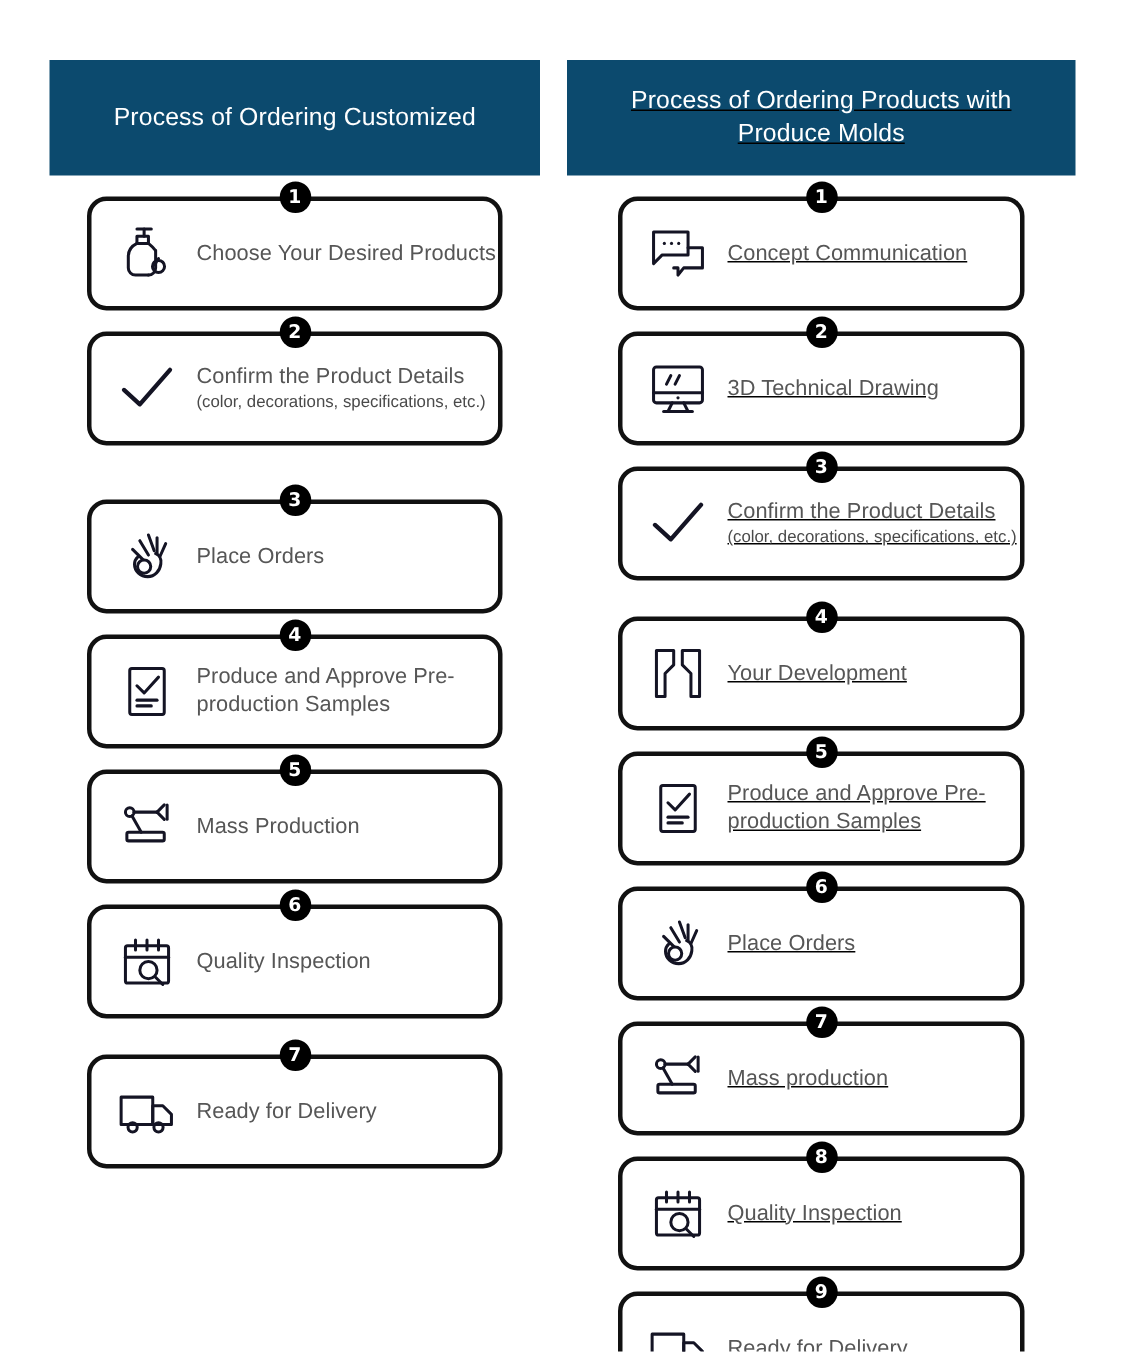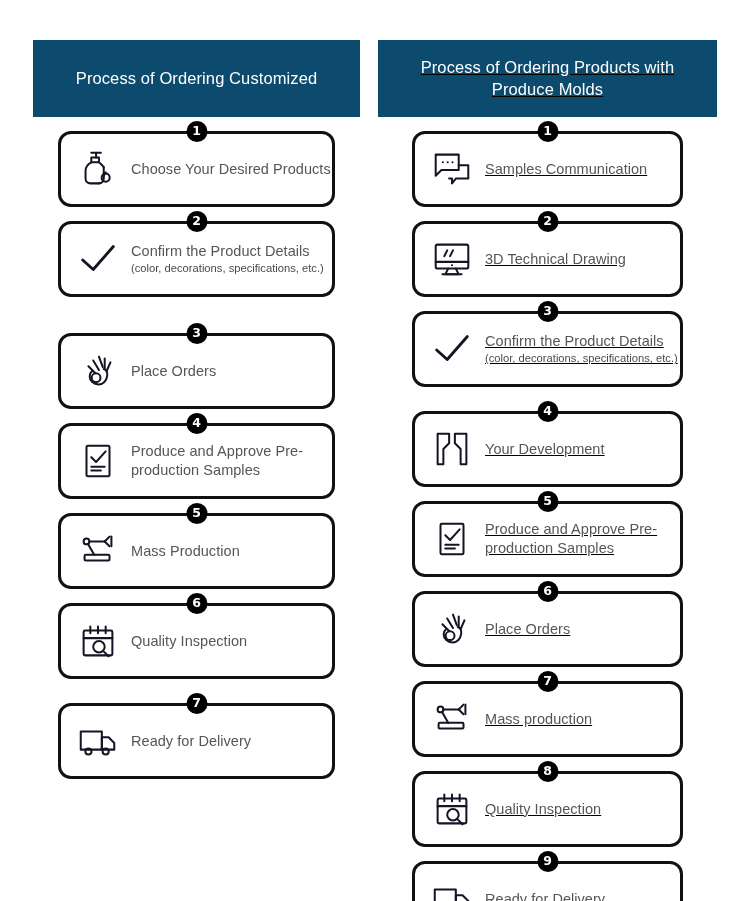--- a/index.html
+++ b/index.html
@@ -290,21 +290,21 @@
           <div class="icon-wrap">
             <svg viewBox="0 0 48 48" fill="none" stroke="#141424" stroke-width="2.1" stroke-linecap="round" stroke-linejoin="round">
               <path d="M7 9 H31 V25 H13 L7 31 Z"></path>
               <circle cx="14.5" cy="17" r="1.1" fill="#141424" stroke="none"></circle>
               <circle cx="19.5" cy="17" r="1.1" fill="#141424" stroke="none"></circle>
               <circle cx="24.5" cy="17" r="1.1" fill="#141424" stroke="none"></circle>
               <path d="M31 20 H41 V34 H28 L24 39 V34 H21"></path>
             </svg>
           </div>
           <div class="labels">
-            <div class="label">Samples Communication</div>
+            <div class="label">Concept Communication</div>
           </div>
         </div>
       </div>
 
       <div class="step">
         <div class="card">
           <div class="badge">2</div>
           <div class="icon-wrap">
             <svg viewBox="0 0 48 48" fill="none" stroke="#141424" stroke-width="2.1" stroke-linecap="round" stroke-linejoin="round">
               <rect x="7" y="9" width="34" height="25" rx="2"></rect>

